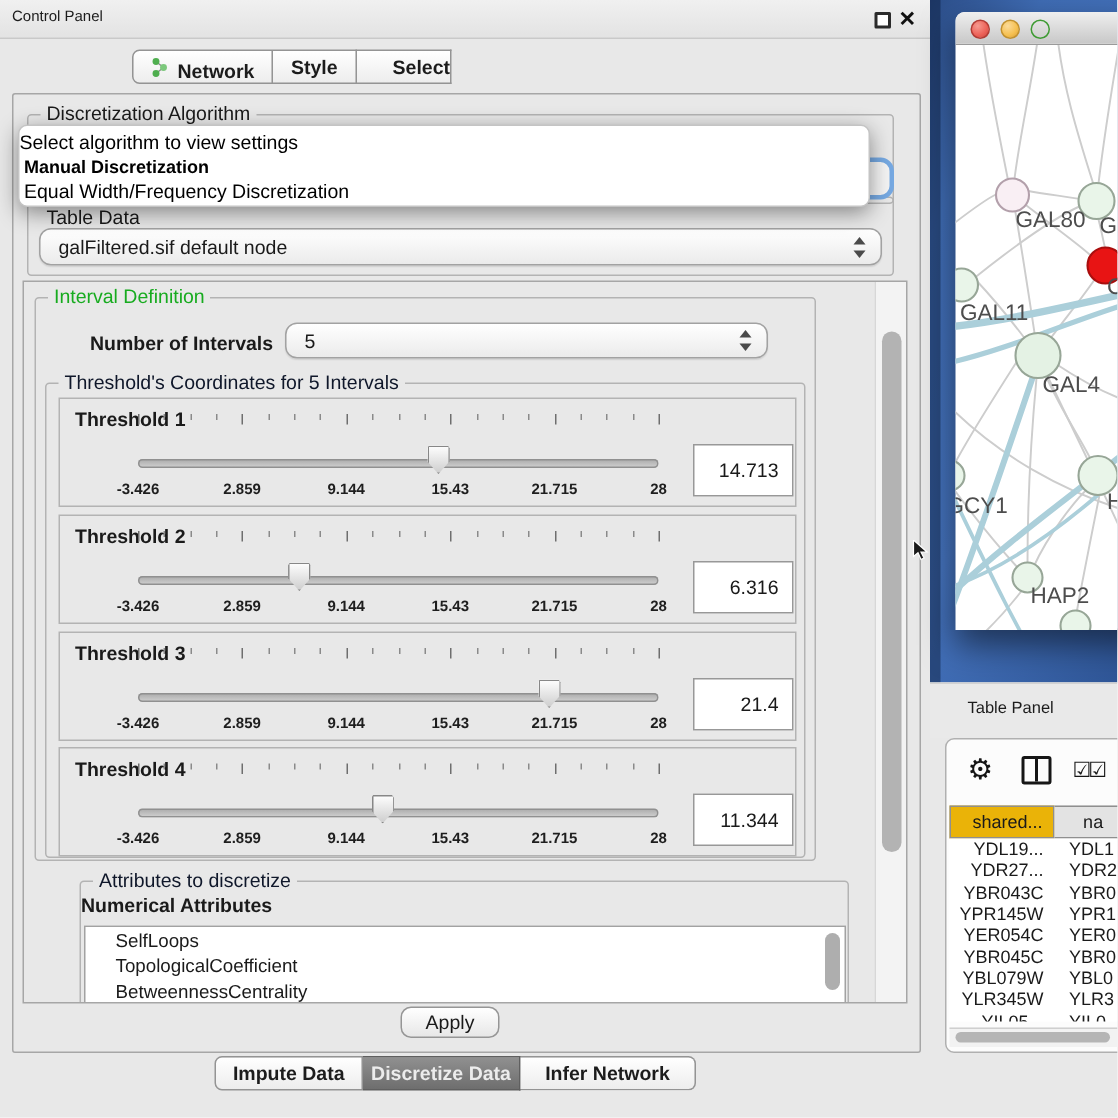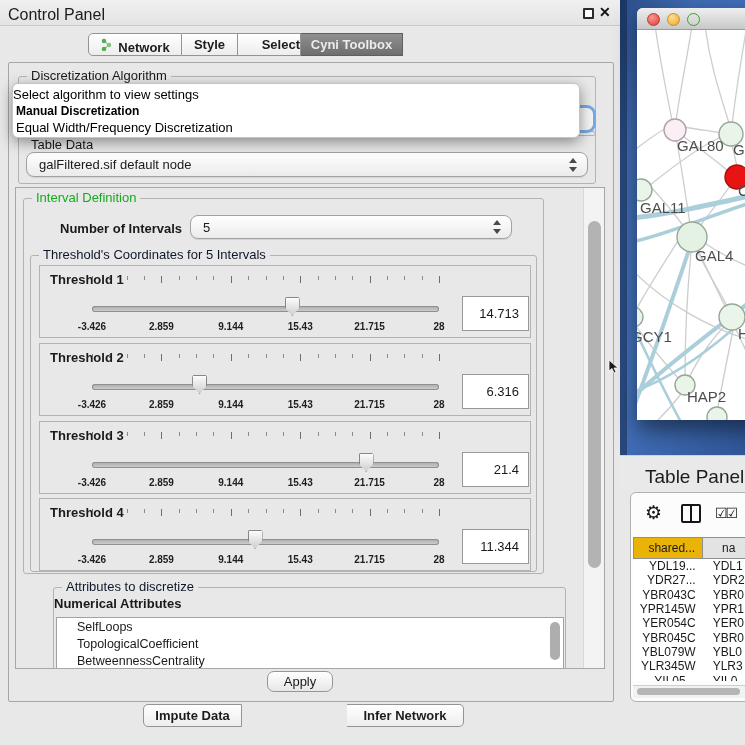--- a/index.html
+++ b/index.html
@@ -3,21 +3,21 @@
 <meta charset="utf-8">
 <style>
   html,body{margin:0;padding:0;}
   #app{position:relative;width:745px;height:745px;background:#e8e8e8;overflow:hidden;
        font-family:"Liberation Sans",sans-serif;color:#1a1a1a;}
   .abs{position:absolute;box-sizing:border-box;}
 
   
   .titlebar{left:0;top:0;width:620px;height:26px;background:linear-gradient(#f0f0f0,#e3e3e3);
             border-bottom:1px solid #c9c9c9;}
-  .titlebar .t{position:absolute;left:8px;top:6px;font-size:16px;color:#1c1c1c;}
+  .titlebar .t{position:absolute;left:8px;top:6px;font-size:10px;color:#1c1c1c;}
   .float-btn{left:583px;top:8px;width:11px;height:11px;border:2px solid #2b2b2b;background:#fff;border-radius:1px;}
   .close-btn{left:599px;top:4px;font-size:14px;font-weight:700;color:#111;}
 
   .seg{position:absolute;top:33px;height:23px;box-sizing:border-box;border:1px solid #949494;
        background:linear-gradient(#ffffff,#ededed);font-size:13px;font-weight:600;color:#1c1c1c;
        display:flex;align-items:center;justify-content:center;gap:5px;}
   .seg.first{border-radius:5px 0 0 5px;}
   .seg.last{border-radius:0 5px 5px 0;}
   .seg.mid{border-left:none;}
   .seg.dark{background:linear-gradient(#909090,#6e6e6e);color:#ececec;border-color:#5f5f5f;}
@@ -81,21 +81,21 @@
   .desktop{left:620px;top:0;width:125px;height:455px;
            background:linear-gradient(115deg,#2c4e89 0%,#3f6cb4 22%,#4472bc 55%,#2f5697 100%);}
   .desktop-edge{left:620px;top:0;width:7px;height:455px;background:rgba(10,26,56,.45);}
   .macwin{left:637px;top:8px;width:130px;height:412px;background:#fff;border-radius:6px 6px 0 0;
           box-shadow:0 10px 22px rgba(0,0,0,.5);}
   .mactitle{position:absolute;left:0;top:0;width:100%;height:22px;border-radius:6px 6px 0 0;
             background:linear-gradient(#efefef,#c8c8c8);border-bottom:1px solid #9a9a9a;box-sizing:border-box;}
   .light{position:absolute;top:5px;width:13px;height:13px;border-radius:50%;box-sizing:border-box;}
 
   .tp-header{left:620px;top:455px;width:125px;height:37px;background:#e9e9e9;border-top:1px solid #d2d2d2;}
-  .tp-header .t{position:absolute;left:25px;top:10px;font-size:19px;color:#1c1c1c;}
+  .tp-header .t{position:absolute;left:25px;top:10px;font-size:11px;color:#1c1c1c;}
   .tp-card{left:630px;top:492px;width:130px;height:210px;background:#fcfcfc;border:1px solid #b0b0b0;border-radius:6px;overflow:hidden;}
   .tp-toolbar{position:absolute;left:0;top:0;width:100%;height:44px;}
   .gear{position:absolute;left:14px;top:8px;font-size:19px;color:#161616;}
   .split-icon{position:absolute;left:50px;top:11px;width:20px;height:19px;border:2px solid #161616;border-radius:2px;box-sizing:border-box;}
   .split-icon:before{content:"";position:absolute;left:7px;top:0;width:2px;height:100%;background:#161616;}
   .cks{position:absolute;left:84px;top:12px;font-size:14px;letter-spacing:-2px;color:#161616;}
   .tp-thead{position:absolute;left:2px;top:44px;width:126px;height:22px;display:flex;font-size:12px;}
   .tp-th{box-sizing:border-box;border:1px solid #8f8f8f;display:flex;align-items:center;}
   .tp-th.c1{width:77px;background:#eab308;justify-content:flex-end;padding-right:7px;}
   .tp-th.c2{width:60px;background:#e3e3e3;border-left:none;padding-left:19px;}
@@ -130,23 +130,20 @@
           <circle cx="9" cy="7" r="2.3" fill="#7cc87c"></circle>
       </svg>
     </span>
     <span>Network</span>
   </div>
   <div class="seg mid" style="left:182px;width:56px;">
     <span>Style</span>
   </div>
   <div class="seg mid" style="left:238px;width:63px;justify-content:flex-end;">
     <span>Select</span>
-  </div>
-  <div class="seg mid dark" style="left:301px;width:102px;">
-    <span>Cyni Toolbox</span>
   </div>
 
   <div class="abs panel"></div>
 
   <div class="grp" style="left:18px;top:76px;width:578px;height:60px;">
     <span class="grp-label">Discretization Algorithm</span>
   </div>
   <div class="abs ringed"></div>
 
   <div class="abs popup">
@@ -334,20 +331,23 @@
     <div class="vtrack">
       <div class="vthumb"></div>
     </div>
   </div>
 
   <div class="pushbtn" style="left:267px;top:671px;width:66px;height:21px;">Apply</div>
 
   <div class="seg first" style="top:704px;left:143px;width:99px;">
     <span>Impute Data</span>
   </div>
+  <div class="seg mid dark" style="top:704px;left:242px;width:105px;">
+    <span>Discretize Data</span>
+  </div>
   <div class="seg mid last" style="top:704px;left:347px;width:117px;">
     <span>Infer Network</span>
   </div>
 
   <div class="abs cursor">
     <svg width="12" height="14" viewBox="0 0 12 14">
         <path d="M1,0 L1,11 L4,8.5 L6,13 L8,12 L6,8 L10,8 Z" fill="#1a1a1a" stroke="#ffffff" stroke-width="0.8"></path>
       </svg>
   </div>
 

